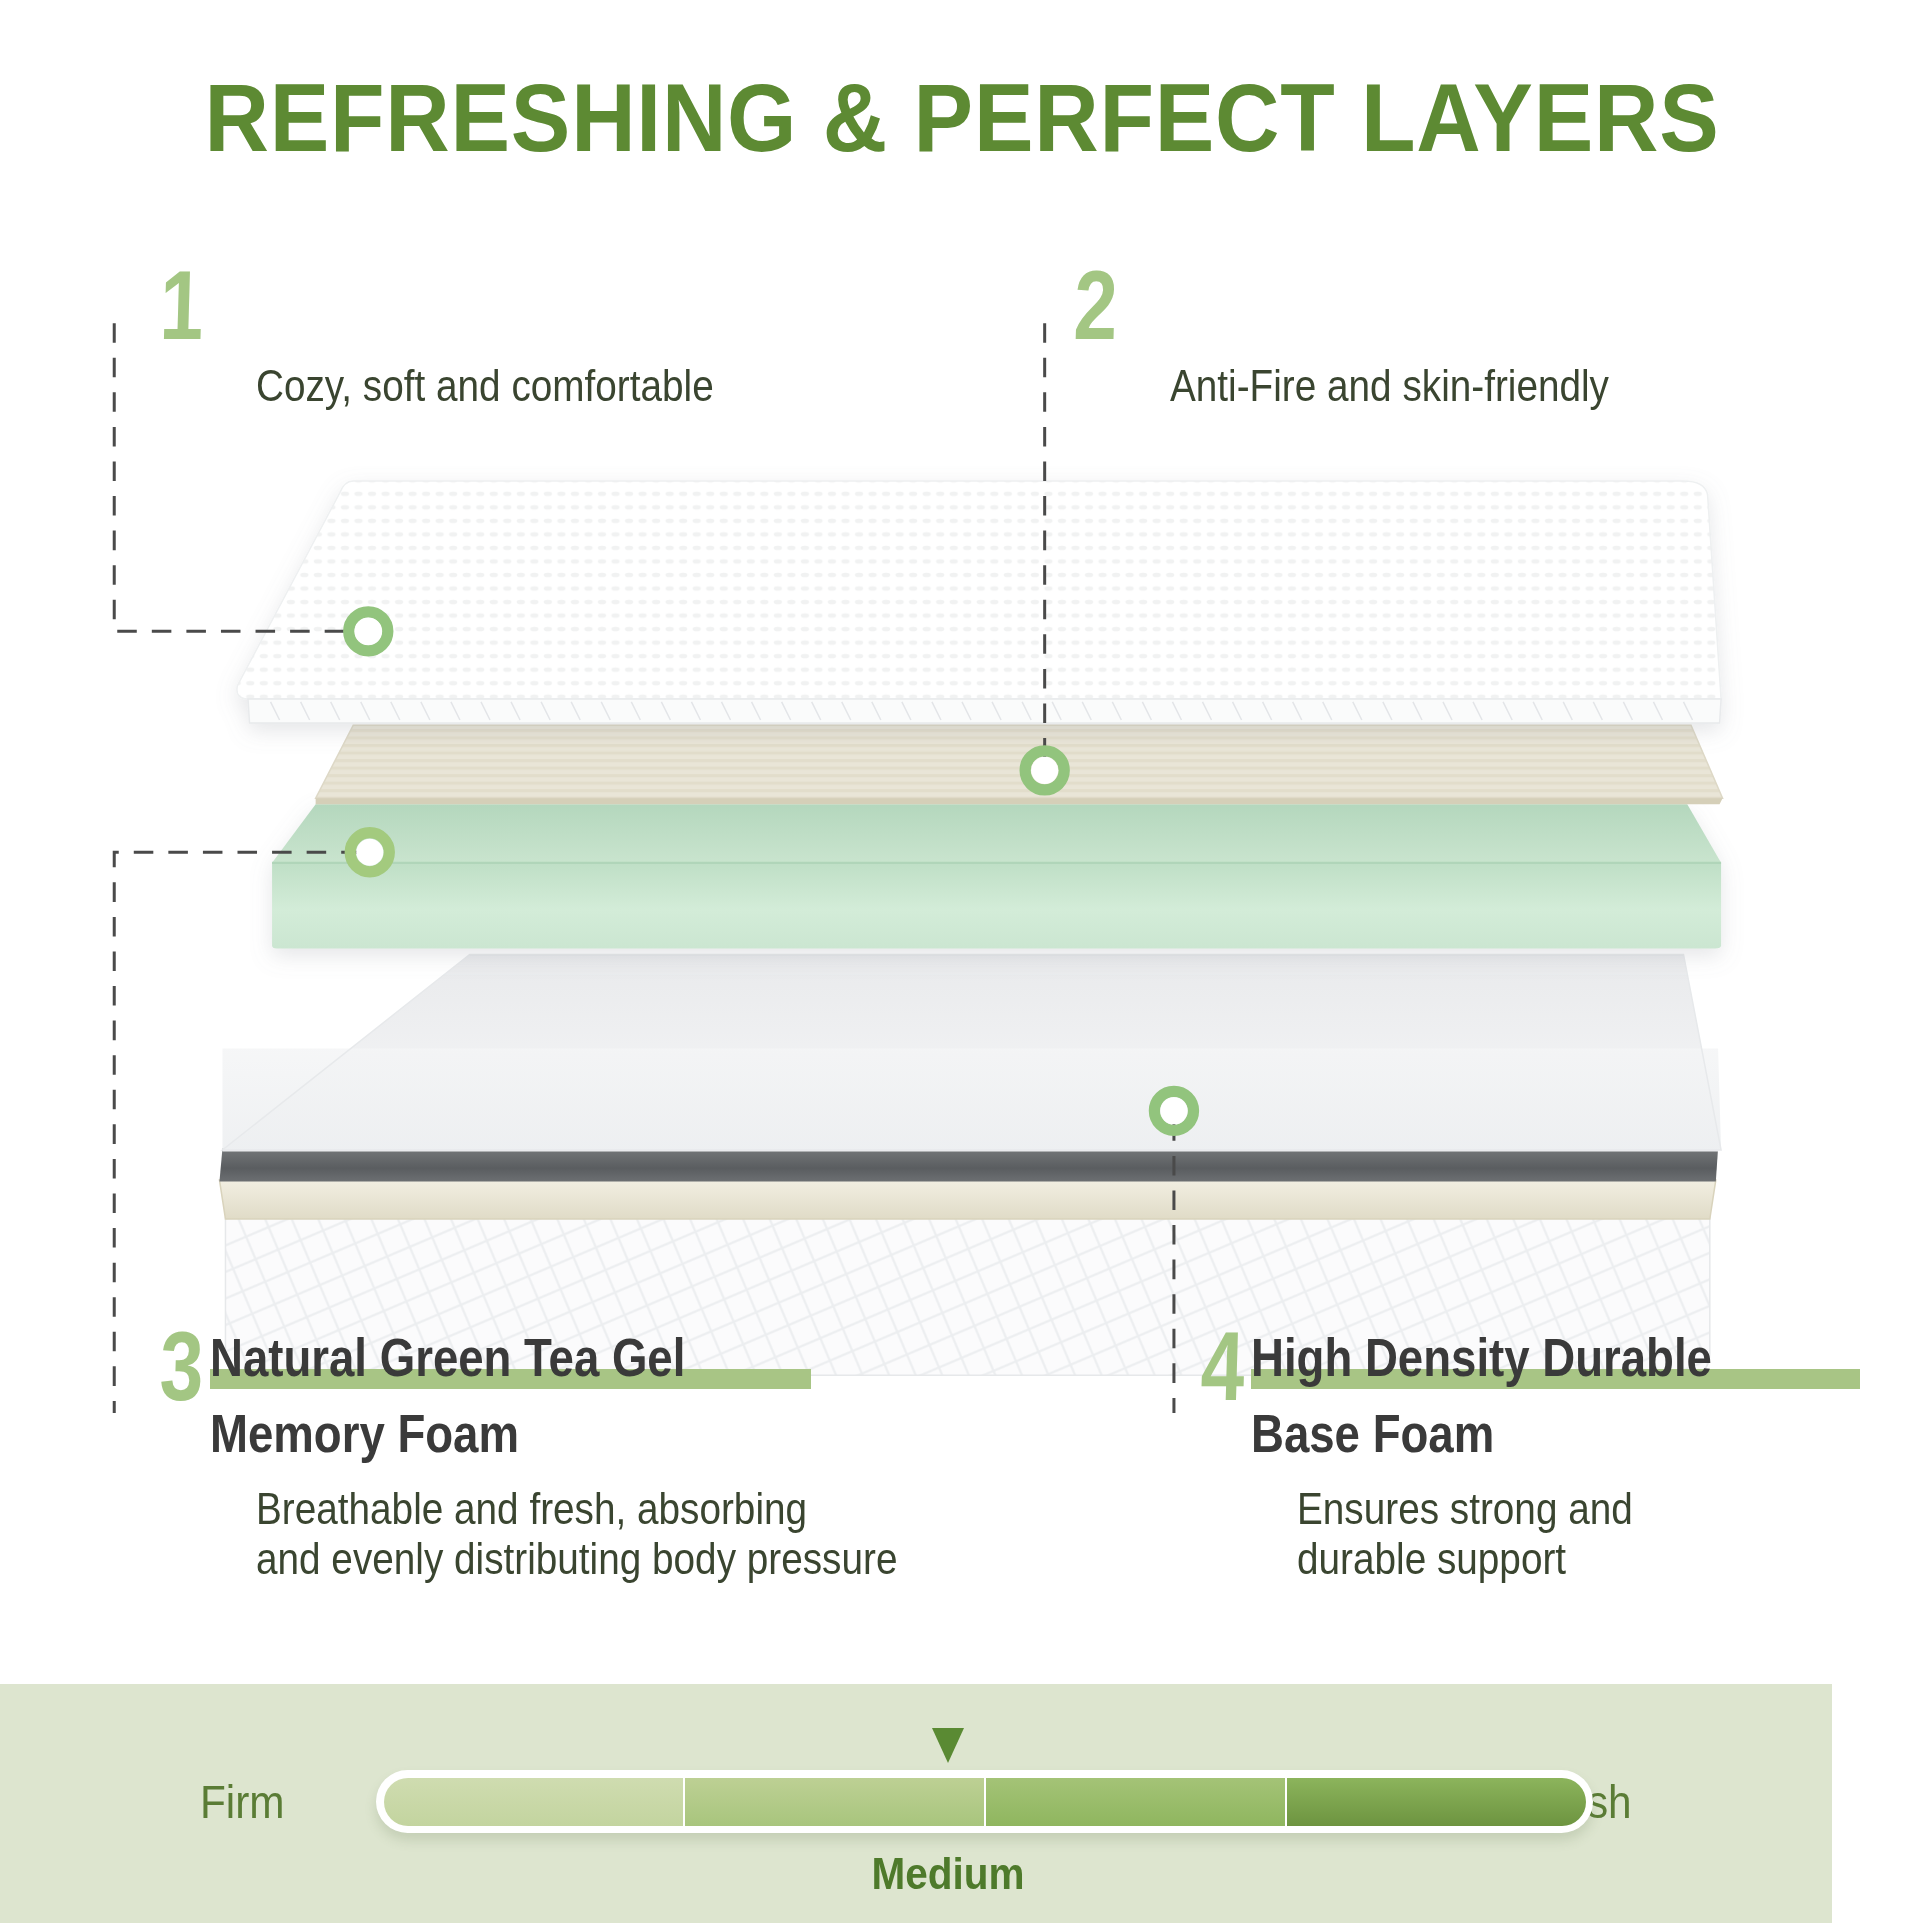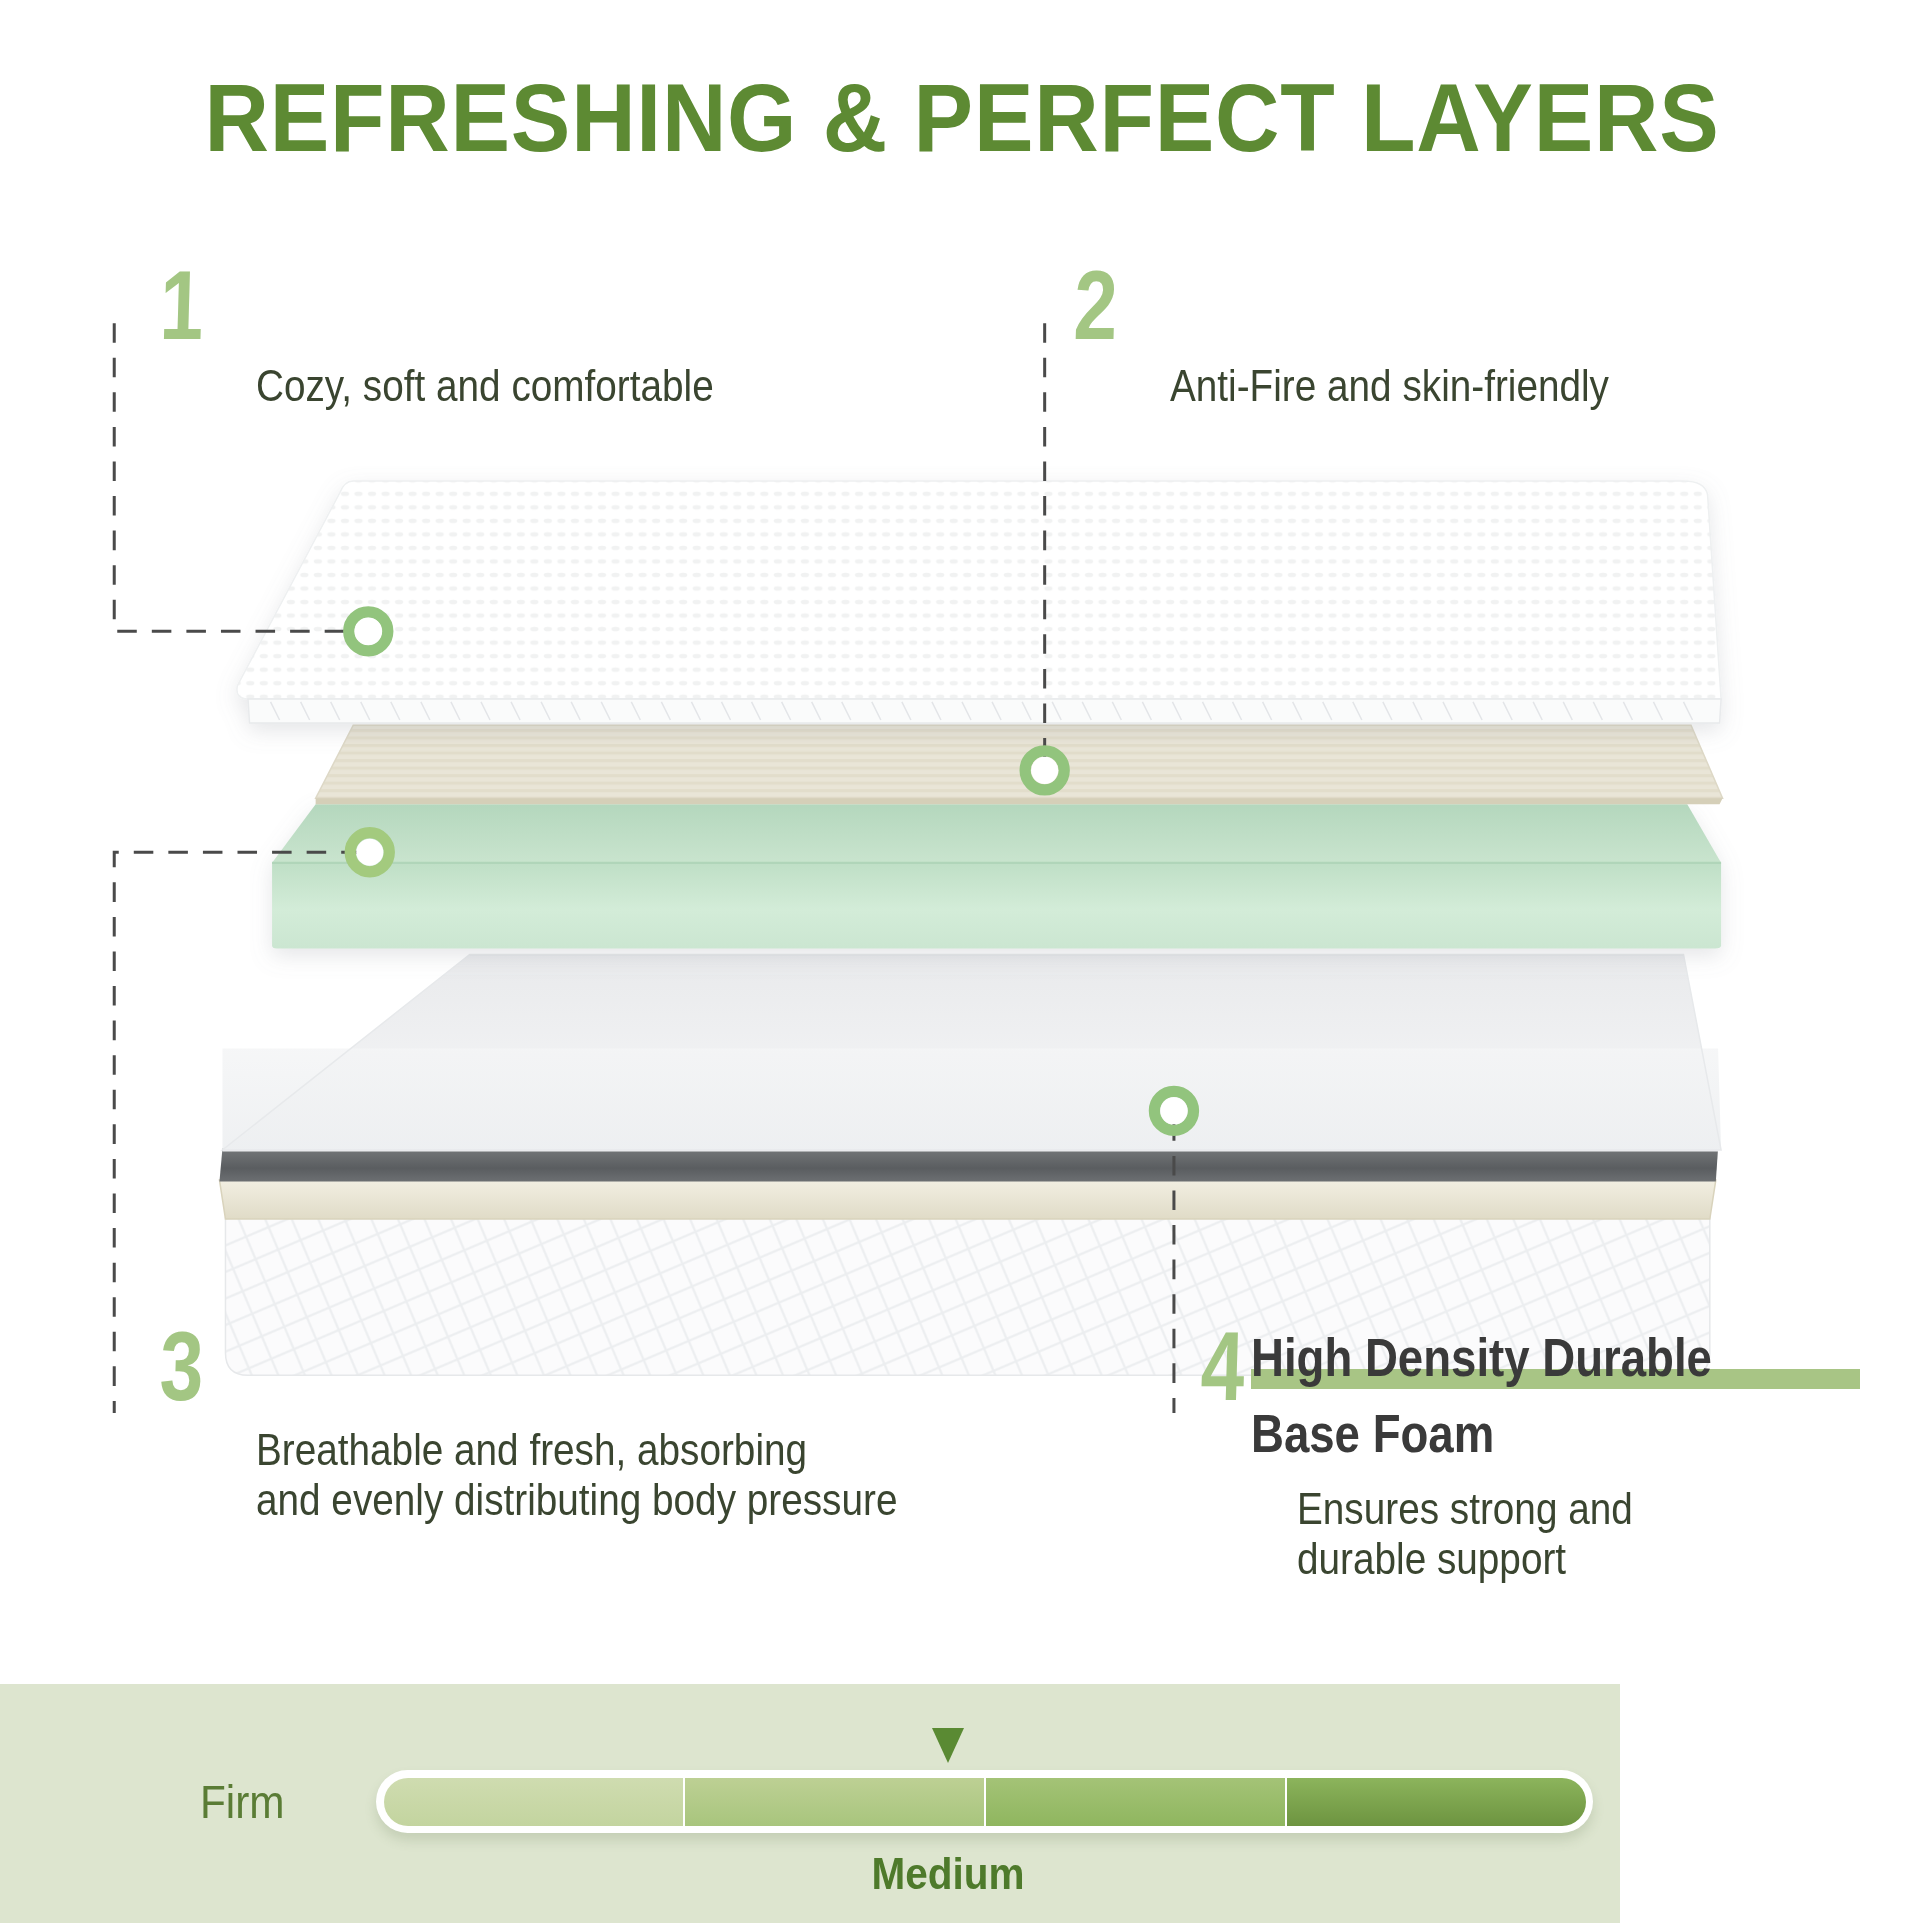--- a/index.html
+++ b/index.html
@@ -67,21 +67,21 @@
     transform:scaleX(0.88);
     transform-origin:left top;
     white-space:nowrap;
   }
 
   
   .art{position:absolute;left:0;top:0;width:1924px;height:1924px;}
 
   
   .footer{
-    position:absolute;left:0;bottom:0;width:1620px;height:240px;
+    position:absolute;left:0;bottom:0;width:1832px;height:240px;
     background:#dde5cf;
   }
   .firm-label,.plush-label{
     position:absolute;top:90px;
     font-family:"Liberation Sans", sans-serif;
     font-size:47px;color:#5a7c35;
     transform:scaleX(0.9);
   }
   .firm-label{left:200px;transform-origin:left top;}
   .plush-label{right:200px;transform-origin:right top;text-align:right;}
@@ -269,20 +269,25 @@
   <div class="callout" style="left:1075px;top:269px;">
     <div class="cal-head">
       <div class="num">2</div>
     </div>
     <div class="sub" style="margin-left:95px;margin-top:19.5px;">Anti-Fire and skin-friendly</div>
   </div>
 
   <div class="callout" style="left:161px;top:1330px;">
     <div class="cal-head">
       <div class="num">3</div>
+      <div class="headwrap">
+        <div class="hl" style="top:39px;width:601px;"></div>
+        <div class="htext">Natural Green Tea Gel</div>
+        <div class="htext" style="margin-top:19.5px;">Memory Foam</div>
+      </div>
     </div>
     <div class="sub" style="margin-left:95px;margin-top:22.5px;">Breathable and fresh, absorbing</div>
     <div class="sub" style="margin-left:95px;">and evenly distributing body pressure</div>
   </div>
 
   <div class="callout" style="left:1202px;top:1330px;">
     <div class="cal-head">
       <div class="num">4</div>
       <div class="headwrap">
         <div class="hl" style="top:39px;width:609px;"></div>

